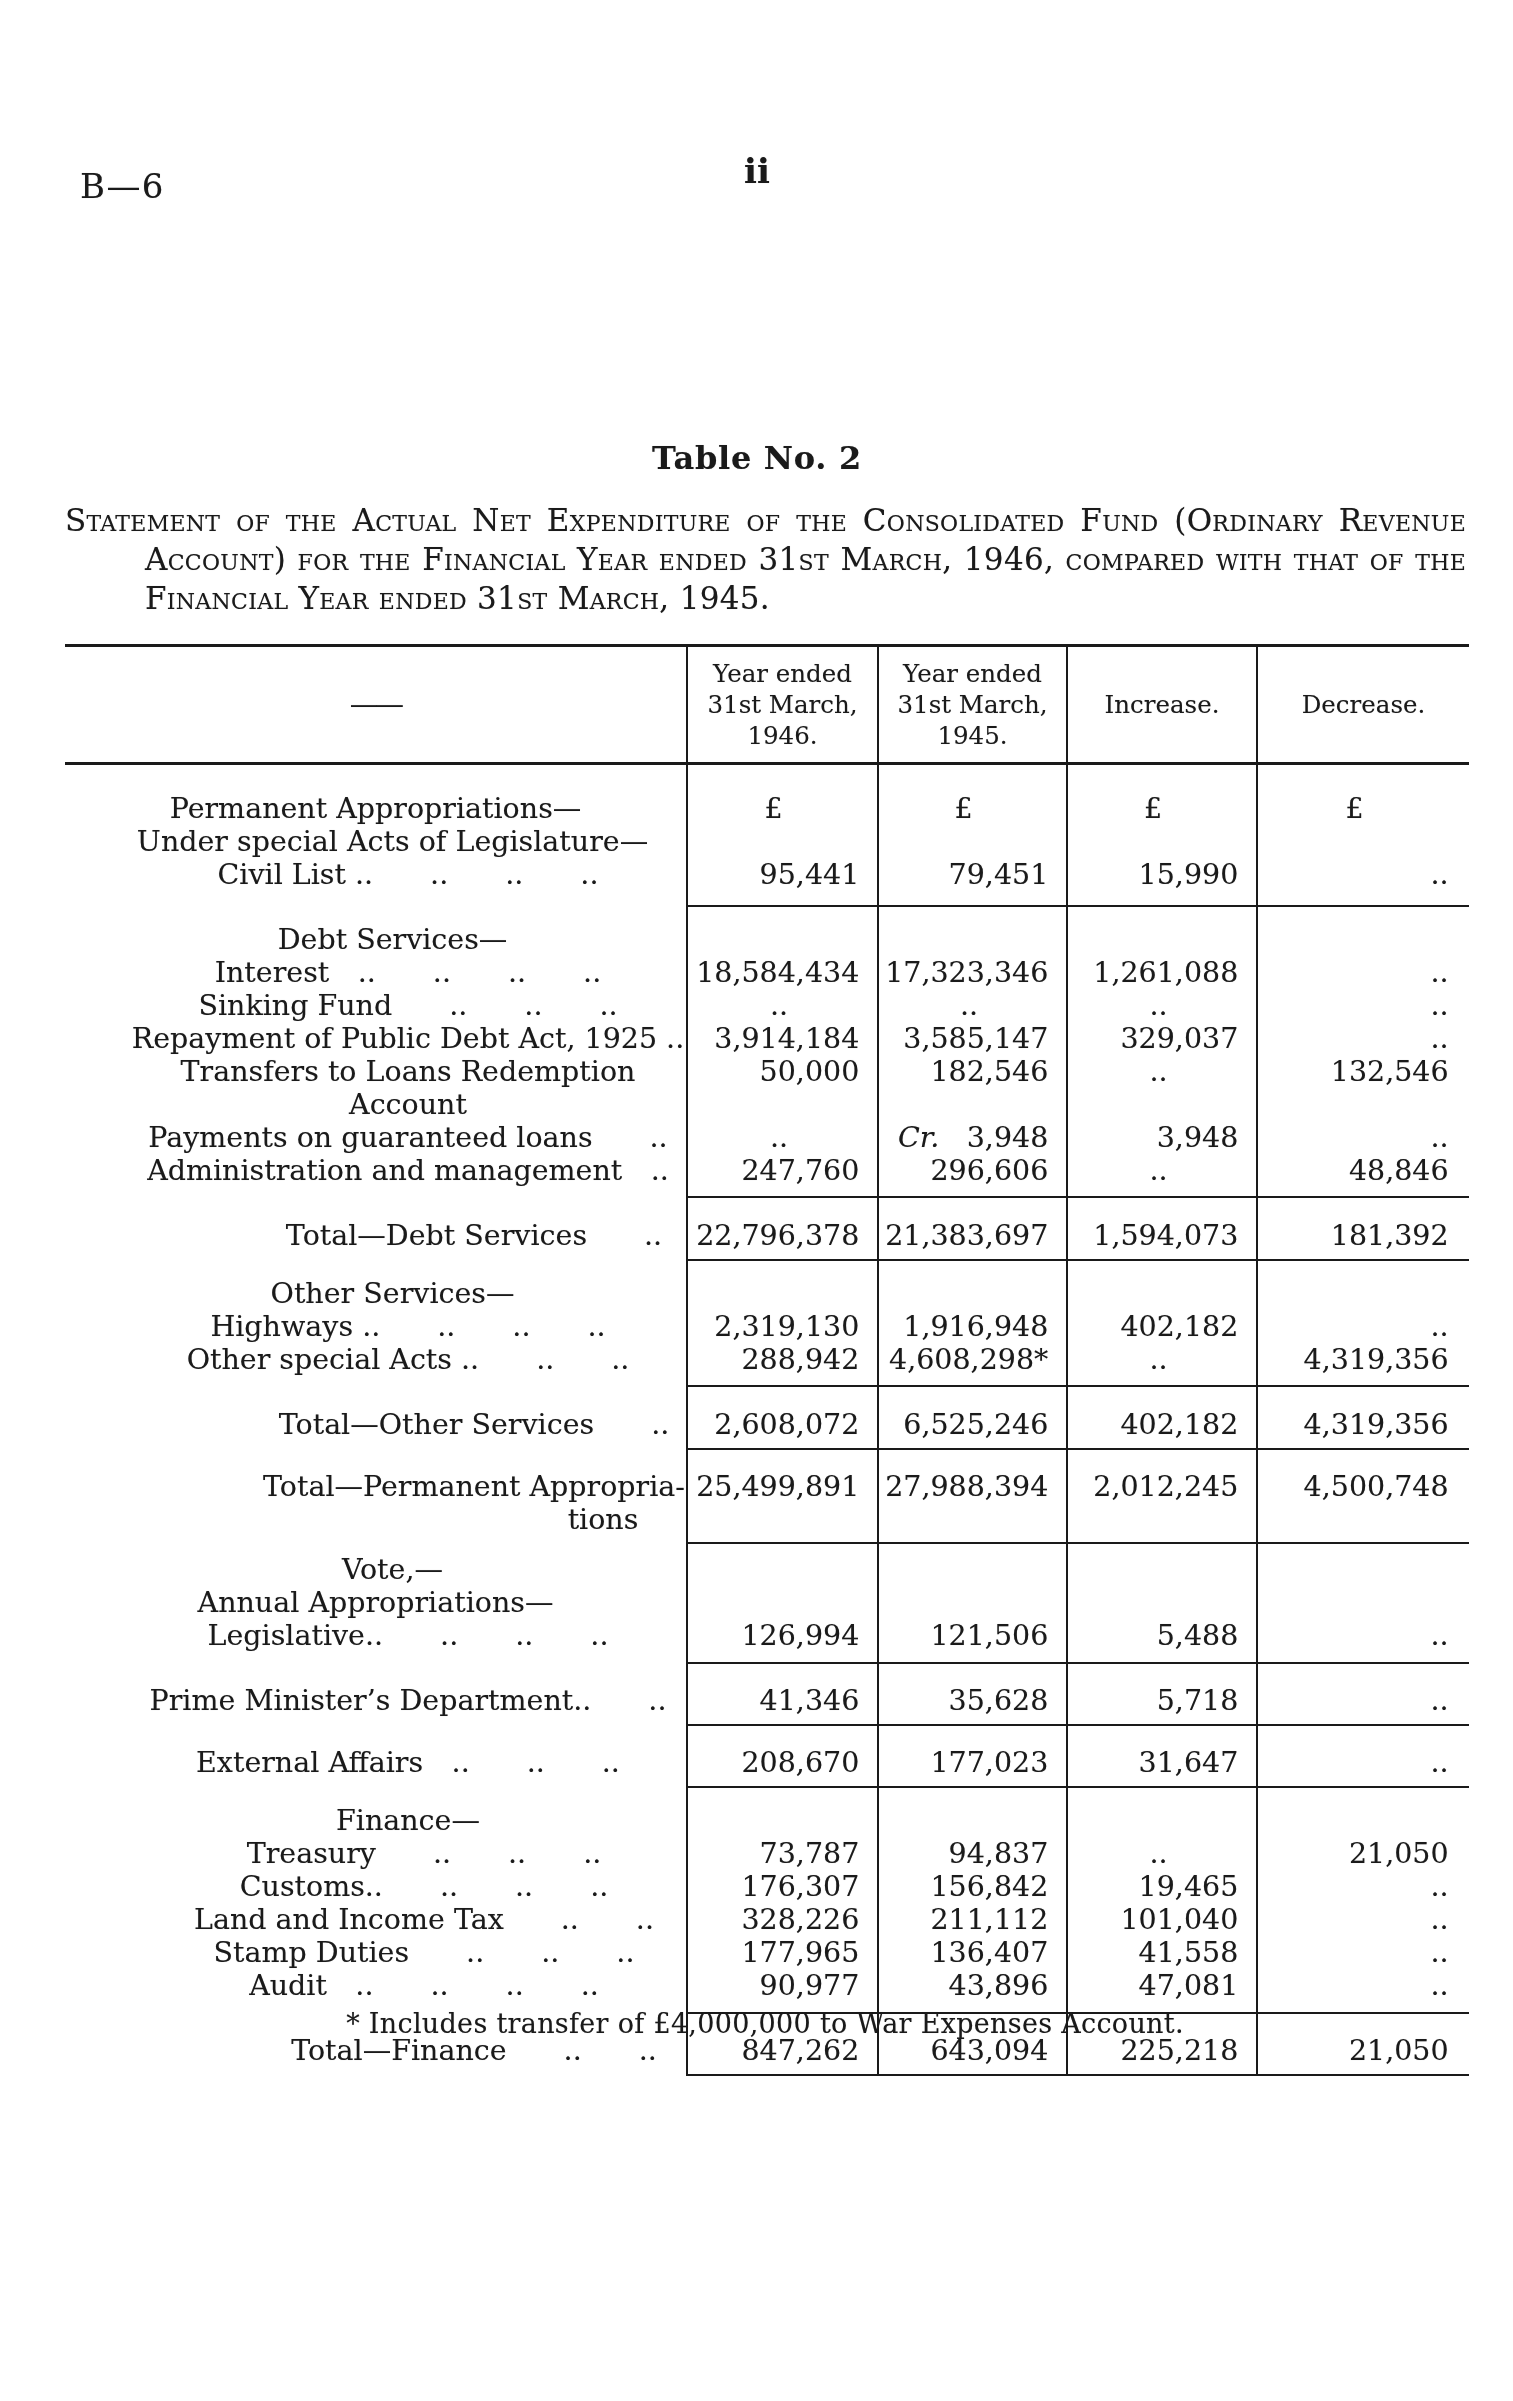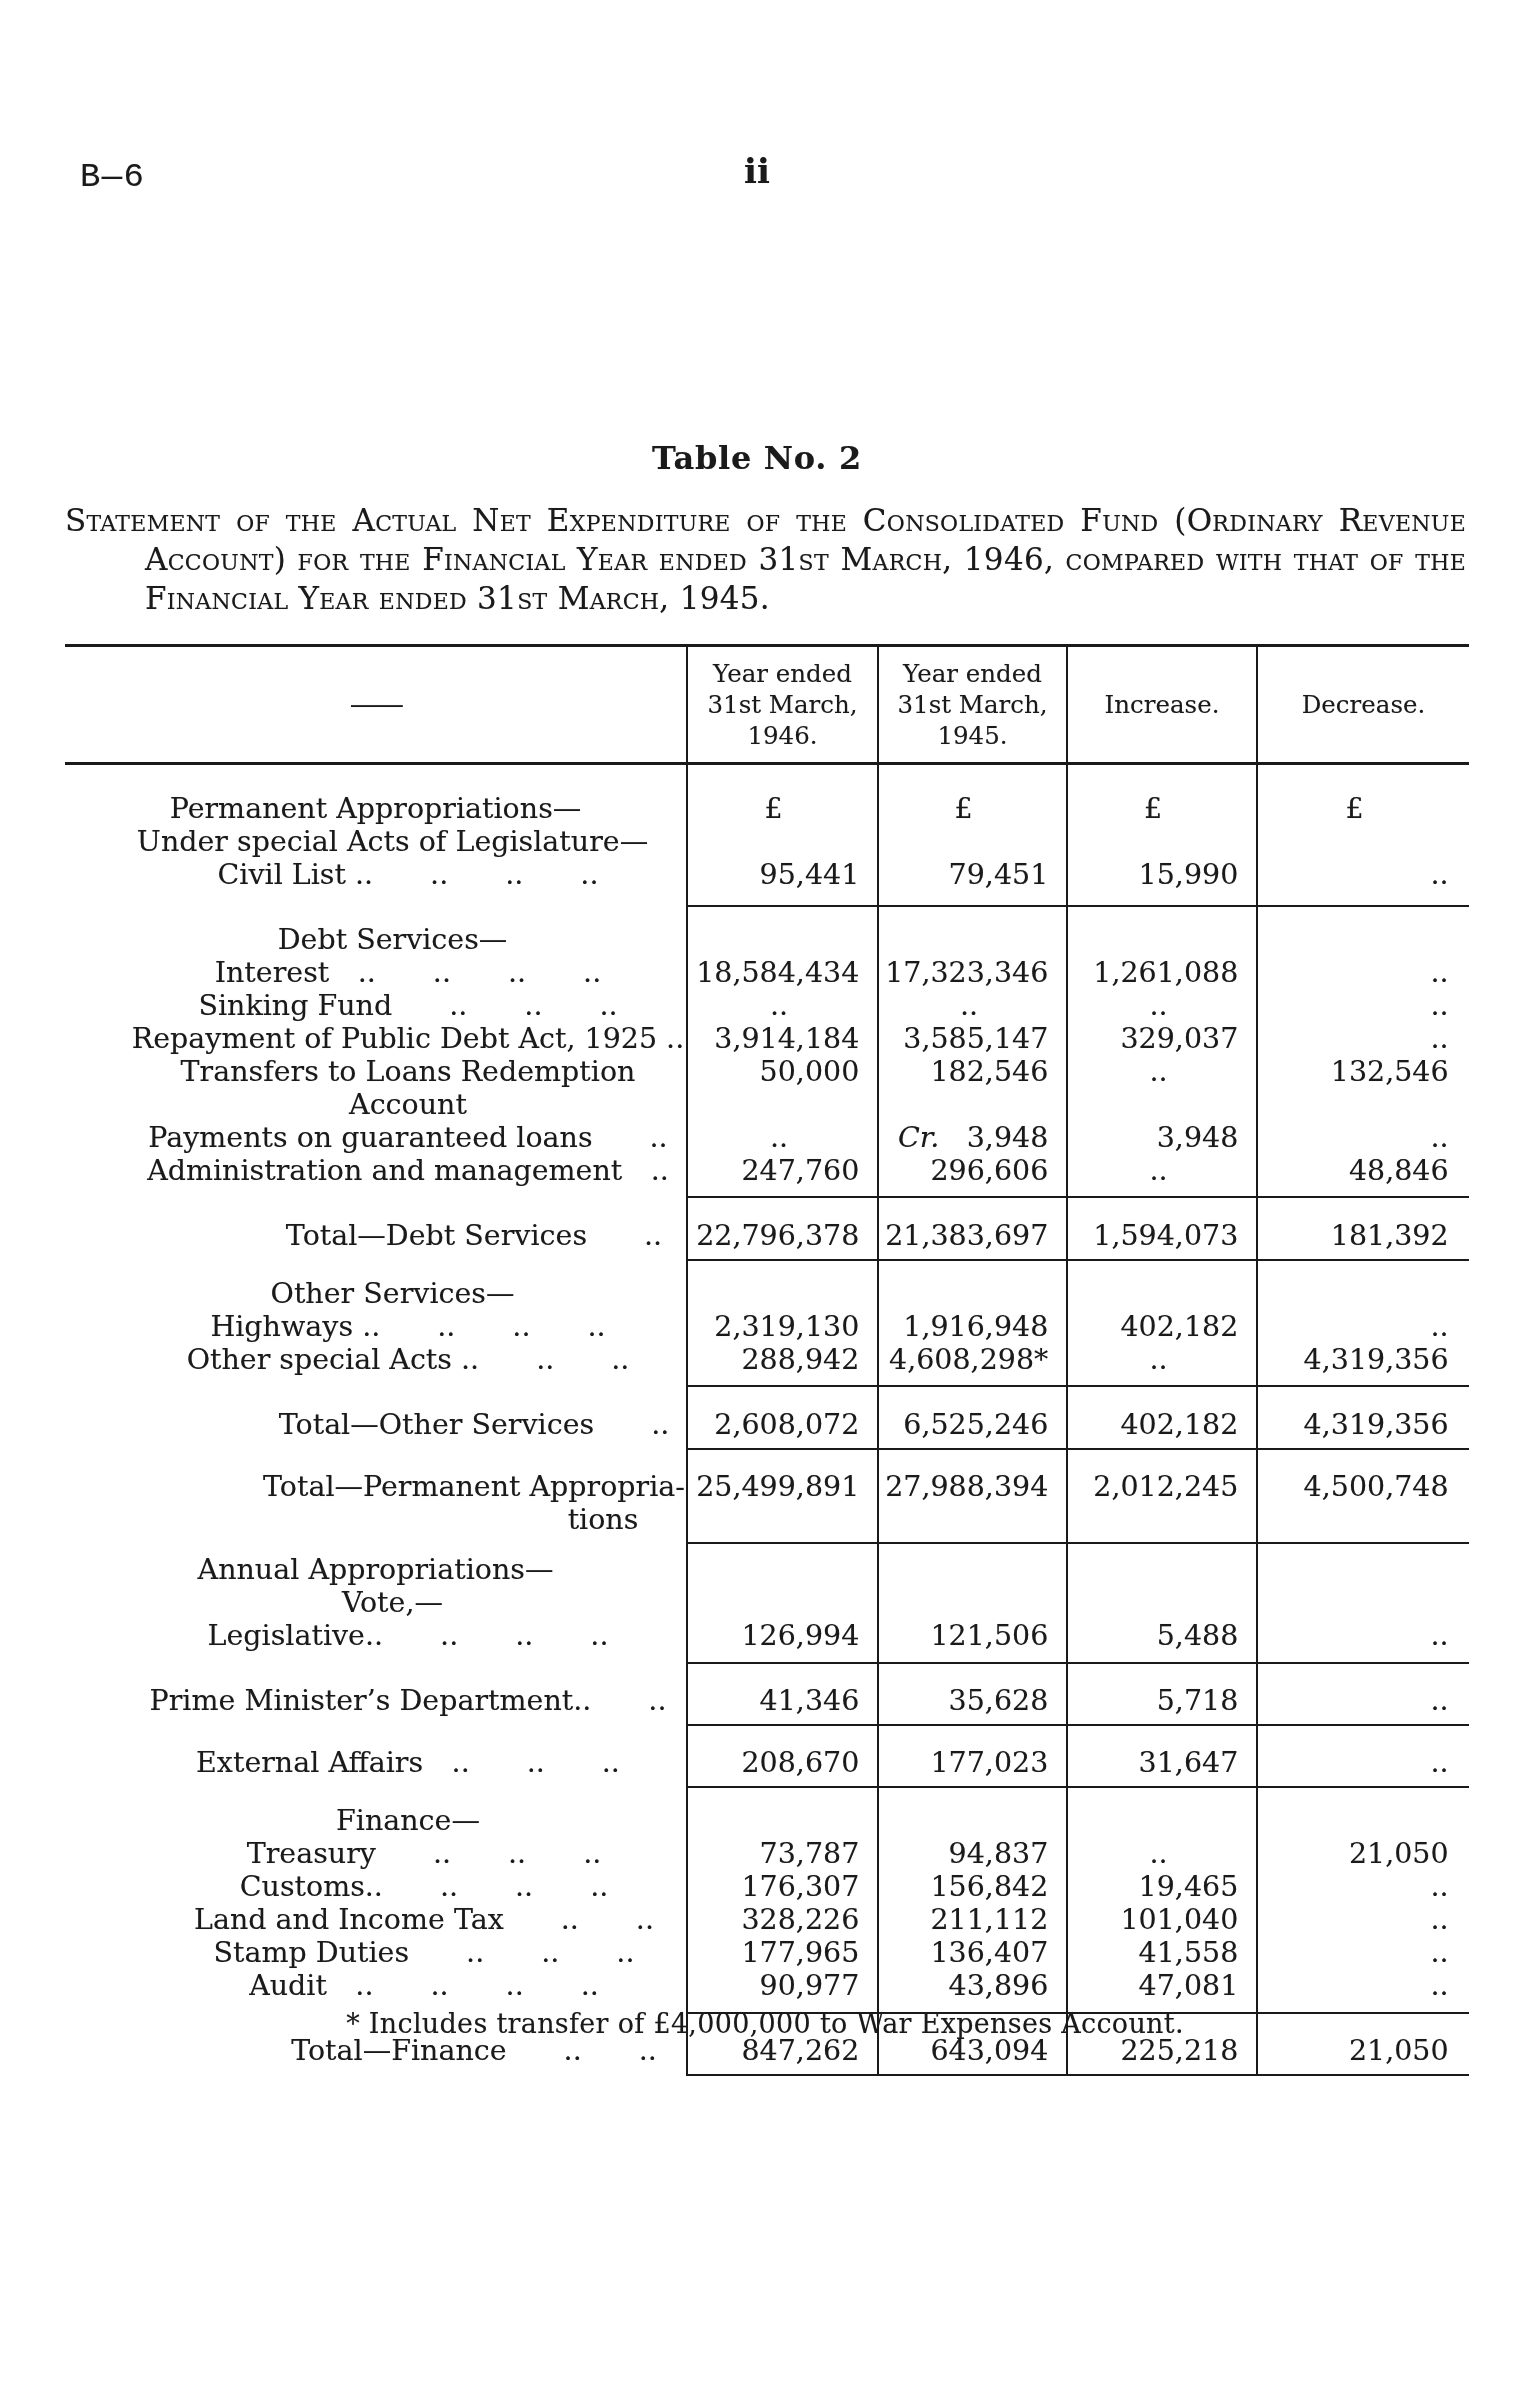--- a/index.html
+++ b/index.html
@@ -8,22 +8,22 @@
     width: 1514px;
     height: 2401px;
     margin: 0 auto;
     background: #ffffff;
     color: #1a1a1a;
     font-family: "DejaVu Serif", "Liberation Serif", serif;
     overflow: hidden;
     text-shadow: 0 0 0.7px rgba(20,20,20,0.35);
   }
   .masthead-ref {
-    position: absolute; left: 80px; top: 158px;
-    font-size: 34px; letter-spacing: 1.4px; font-family: Liberation Mono, monospace;
+    position: absolute; left: 80px; top: 166px;
+    font-size: 34px; letter-spacing: 1.4px;
   }
   .masthead-page {
     position: absolute; left: 0; right: 0; top: 151px;
     text-align: center; font-size: 34px; font-weight: 700;
   }
   .title {
     position: absolute; left: 0; right: 0; top: 439px;
     text-align: center; font-size: 32px; font-weight: 700;
     letter-spacing: 0.7px;
   }
@@ -256,28 +256,28 @@
             <td class="num vb c3">4,500,748</td>
           </tr>
           <tr class="rulerow small">
             <td class="stub"></td>
             <td class="num vb rl c0"></td>
             <td class="num vb rl c1"></td>
             <td class="num vb rl c2"></td>
             <td class="num vb rl c3"></td>
           </tr>
           <tr class="">
+            <td class="stub ind1">Vote,—</td>
+            <td class="num vb c0"></td>
+            <td class="num vb c1"></td>
+            <td class="num vb c2"></td>
+            <td class="num vb c3"></td>
+          </tr>
+          <tr class="">
             <td class="stub ind0">Annual Appropriations—</td>
-            <td class="num vb c0"></td>
-            <td class="num vb c1"></td>
-            <td class="num vb c2"></td>
-            <td class="num vb c3"></td>
-          </tr>
-          <tr class="">
-            <td class="stub ind1">Vote,—</td>
             <td class="num vb c0"></td>
             <td class="num vb c1"></td>
             <td class="num vb c2"></td>
             <td class="num vb c3"></td>
           </tr>
           <tr class="pb14">
             <td class="stub ind2">Legislative..  ..  ..  ..</td>
             <td class="num vb c0">126,994</td>
             <td class="num vb c1">121,506</td>
             <td class="num vb c2">5,488</td>

